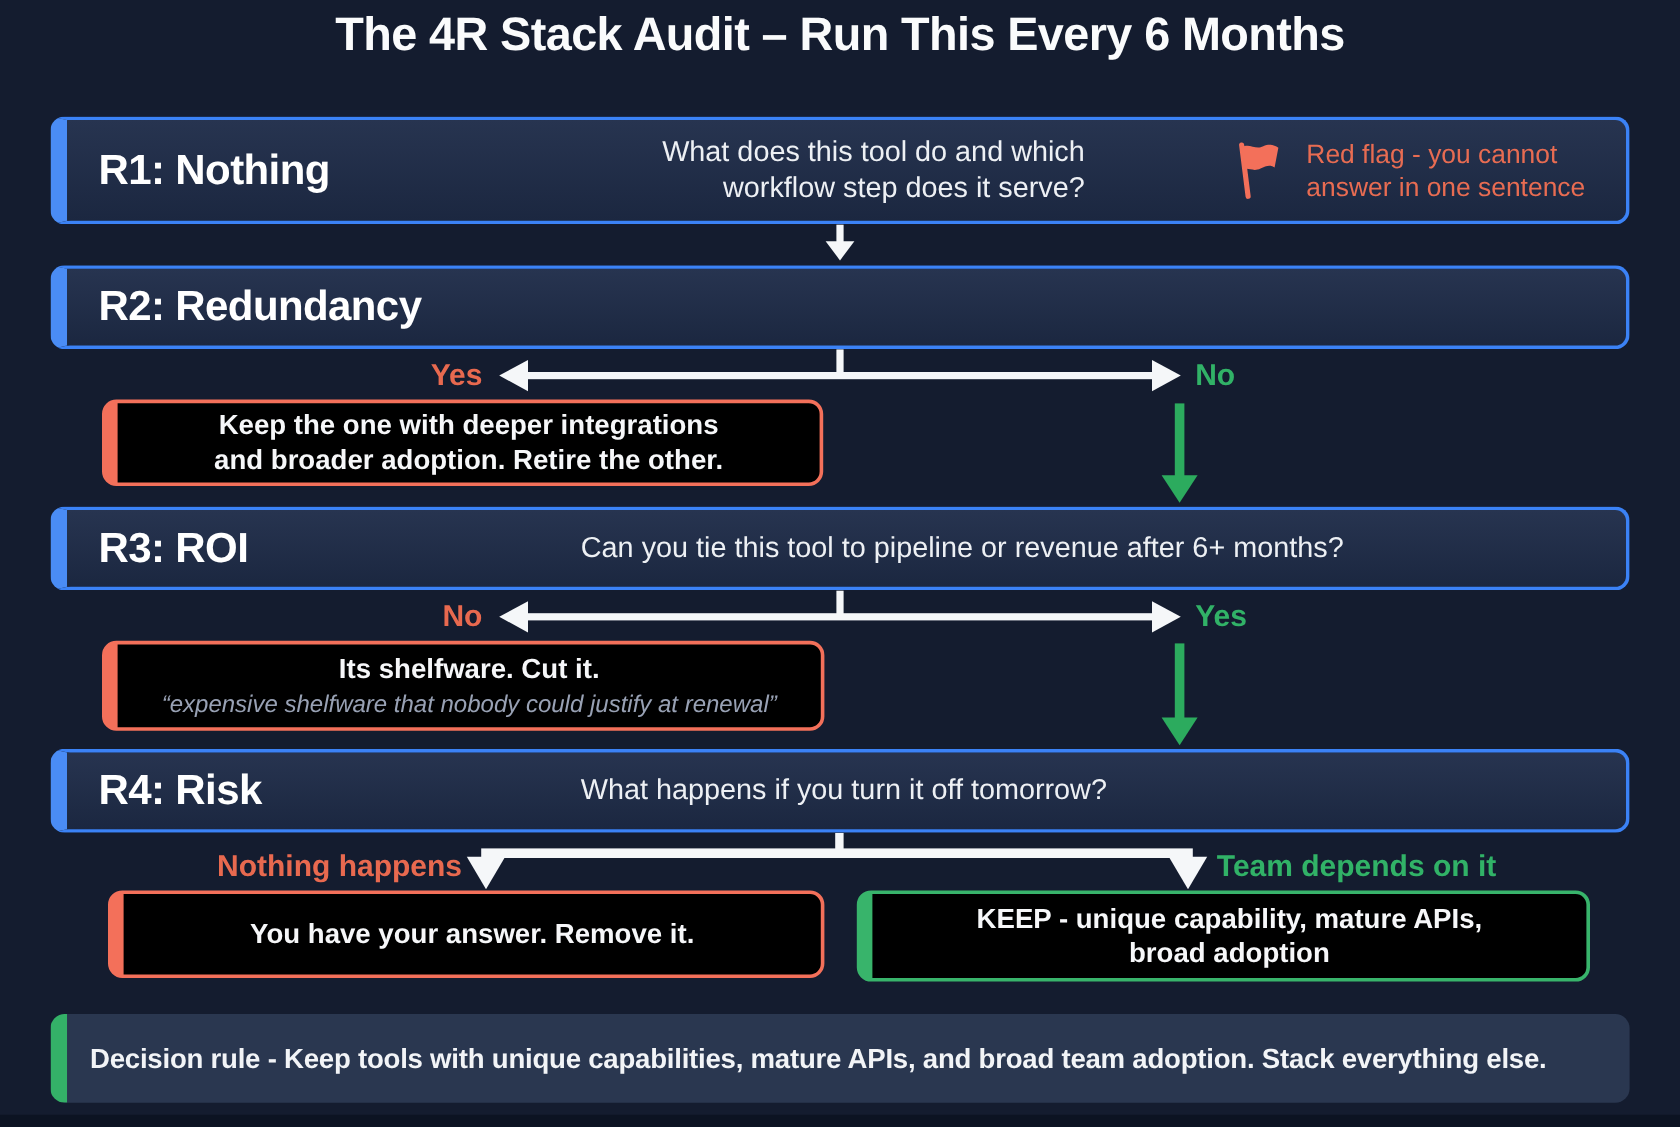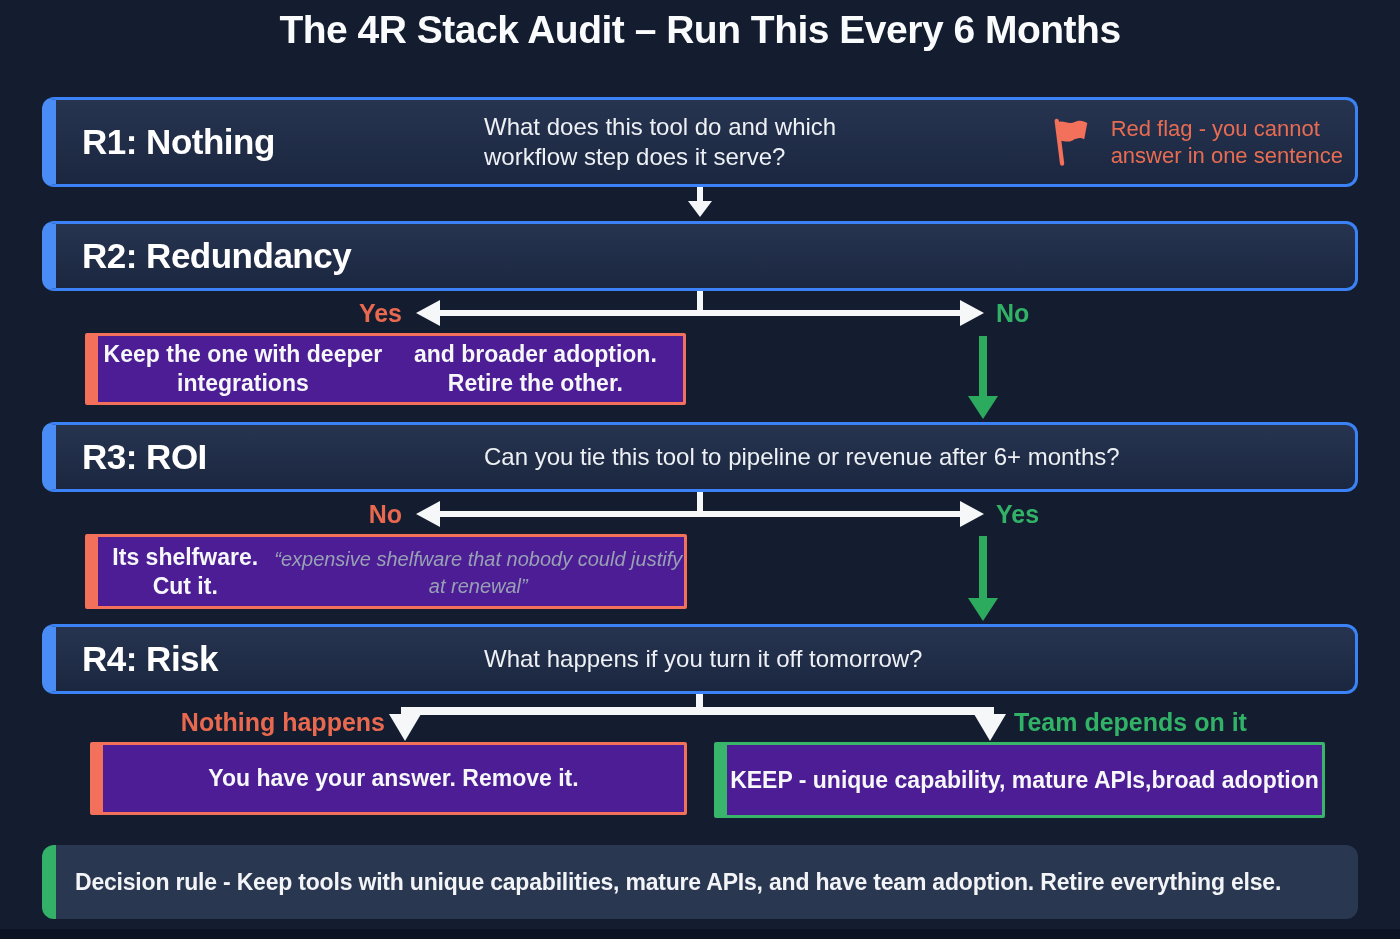--- a/index.html
+++ b/index.html
@@ -23,38 +23,38 @@
     border-radius:12px;
   }
   .rbox-label{
     position:absolute;left:26px;top:50%;transform:translateY(-50%);
     font-size:35px;font-weight:700;color:#ffffff;letter-spacing:-0.5px;white-space:nowrap;
   }
   .rbox-question{
     position:absolute;left:428px;top:50%;transform:translateY(-50%);
     font-size:24px;color:#edf0f4;line-height:30px;white-space:nowrap;
   }
-  .rbox-question.wrap{white-space:normal;width:420px;}
+  .rbox-question.wrap{white-space:normal;width:420px;text-align:right;}
   
   .flag-note{
-    position:absolute;right:12px;top:50%;transform:translateY(-50%);
+    position:absolute;right:34px;top:50%;transform:translateY(-50%);
     display:flex;align-items:flex-end;gap:12px;
   }
   .flag-note .txt{
     font-size:22px;line-height:27px;color:#e86c52;font-weight:500;
   }
   
   .branch-label{font-size:25px;font-weight:700;white-space:nowrap;}
   .branch-label.orange{color:#e8694f;}
   .branch-label.green{color:#31b267;}
   
   .callout{
-    box-sizing:border-box;background:#4c1d95;
-    border:3px solid #f3705a;border-left:13px solid #f3705a;border-radius:2px;
-    display:flex;flex-direction:row;justify-content:center;align-items:center;
+    box-sizing:border-box;background:#000000;
+    border:3px solid #f3705a;border-left:13px solid #f3705a;border-radius:12px;
+    display:flex;flex-direction:column;justify-content:center;align-items:center;
     text-align:center;
   }
   .callout.green{border-color:#38b46b;border-left-color:#38b46b;}
   .callout .bold-line{font-size:23px;font-weight:700;color:#f6f7f9;line-height:29px;}
   .callout .quote-line{font-size:20px;font-style:italic;color:#98a1b4;line-height:27px;margin-top:2px;}
   
   .decision{
     left:42px;top:845px;width:1316px;height:74px;box-sizing:border-box;
     background:#2a3750;border-radius:12px;border-left:14px solid #34b168;
     display:flex;align-items:center;padding-left:19px;
@@ -156,16 +156,16 @@
 
 <div class="abs callout" style="left:90px;top:742px;width:597px;height:73px;">
   <div class="bold-line">You have your answer. Remove it.</div>
 </div>
 <div class="abs callout green" style="left:714px;top:742px;width:611px;height:76px;">
   <div class="bold-line">KEEP - unique capability, mature APIs,</div>
   <div class="bold-line">broad adoption</div>
 </div>
 
 <div class="abs decision">
-  <div class="txt">Decision rule - Keep tools with unique capabilities, mature APIs, and have team adoption. Retire everything else.</div>
+  <div class="txt">Decision rule - Keep tools with unique capabilities, mature APIs, and broad team adoption. Stack everything else.</div>
 </div>
 
 <div class="abs bottom-strip"></div>
 
 </body></html>

